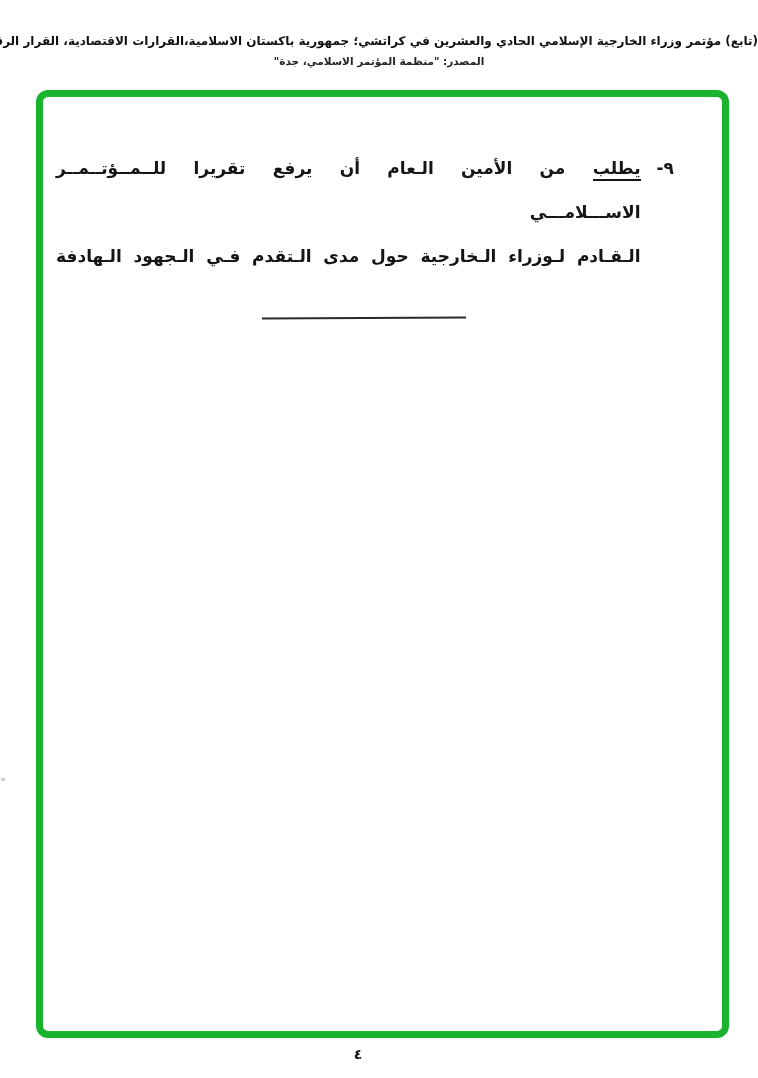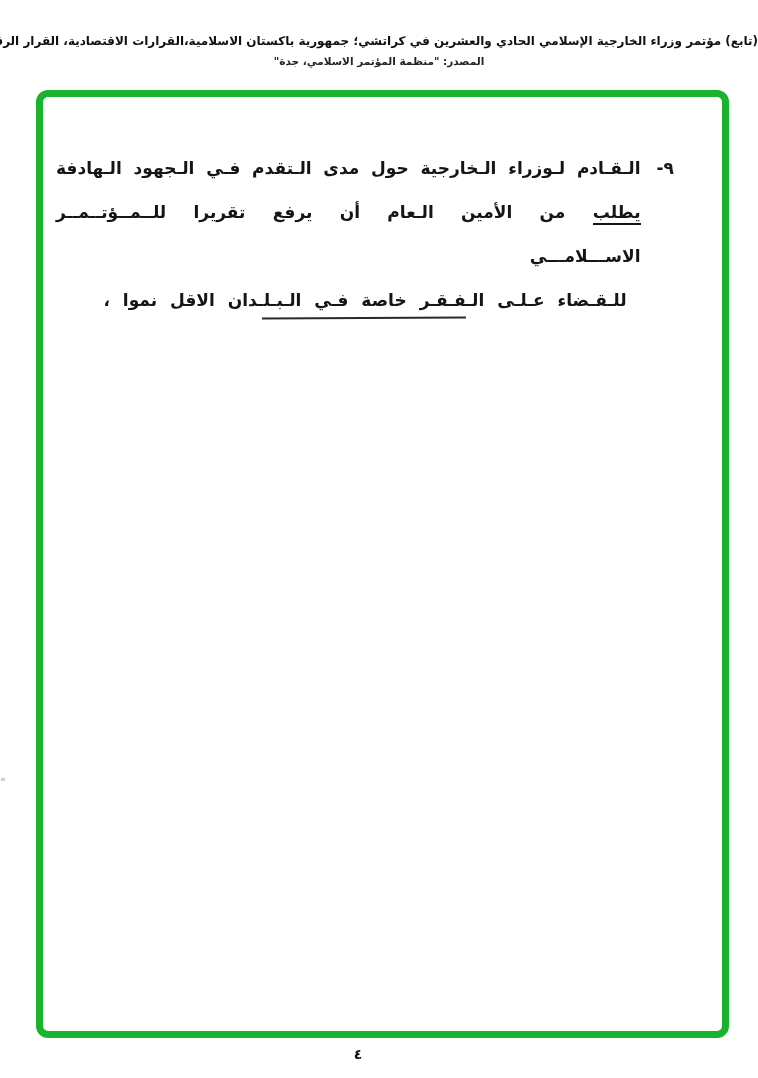--- a/index.html
+++ b/index.html
@@ -133,26 +133,25 @@
 <div class="doc-header">
   <div class="h-line1">(تابع) مؤتمر وزراء الخارجية الإسلامي الحادي والعشرين في كراتشي؛ جمهورية باكستان الاسلامية،القرارات الاقتصادية، القرار الرقم١١/٢١ - أق</div>
   <div class="h-line2">المصدر: "منظمة المؤتمر الاسلامي، جدة"</div>
 </div>
 
 <div class="green-frame"></div>
 
 <div class="para">
   <span class="item-num">٩-</span>
   <div class="item-text">
-    <div class="tline justified">الـقـادم لـوزراء الـخارجية حول مدى الـتقدم فـي الـجهود الـهادفة</div>
     <div class="tline justified">
       <span class="uline">يطلب</span>
       <span>من الأمين الـعام أن يرفع تقريرا للــمــؤتــمــر الاســـلامـــي</span>
     </div>
-    <div class="tline lastline">للـقـضاء عـلـى الـفـقـر خاصة فـي الـبـلـدان الاقل نموا ،</div>
+    <div class="tline justified">الـقـادم لـوزراء الـخارجية حول مدى الـتقدم فـي الـجهود الـهادفة</div>
   </div>
 </div>
 
 <div class="divider"></div>
 
 <div class="speck"></div>
 
 <div class="page-num">٤</div>
 
 </body></html>

